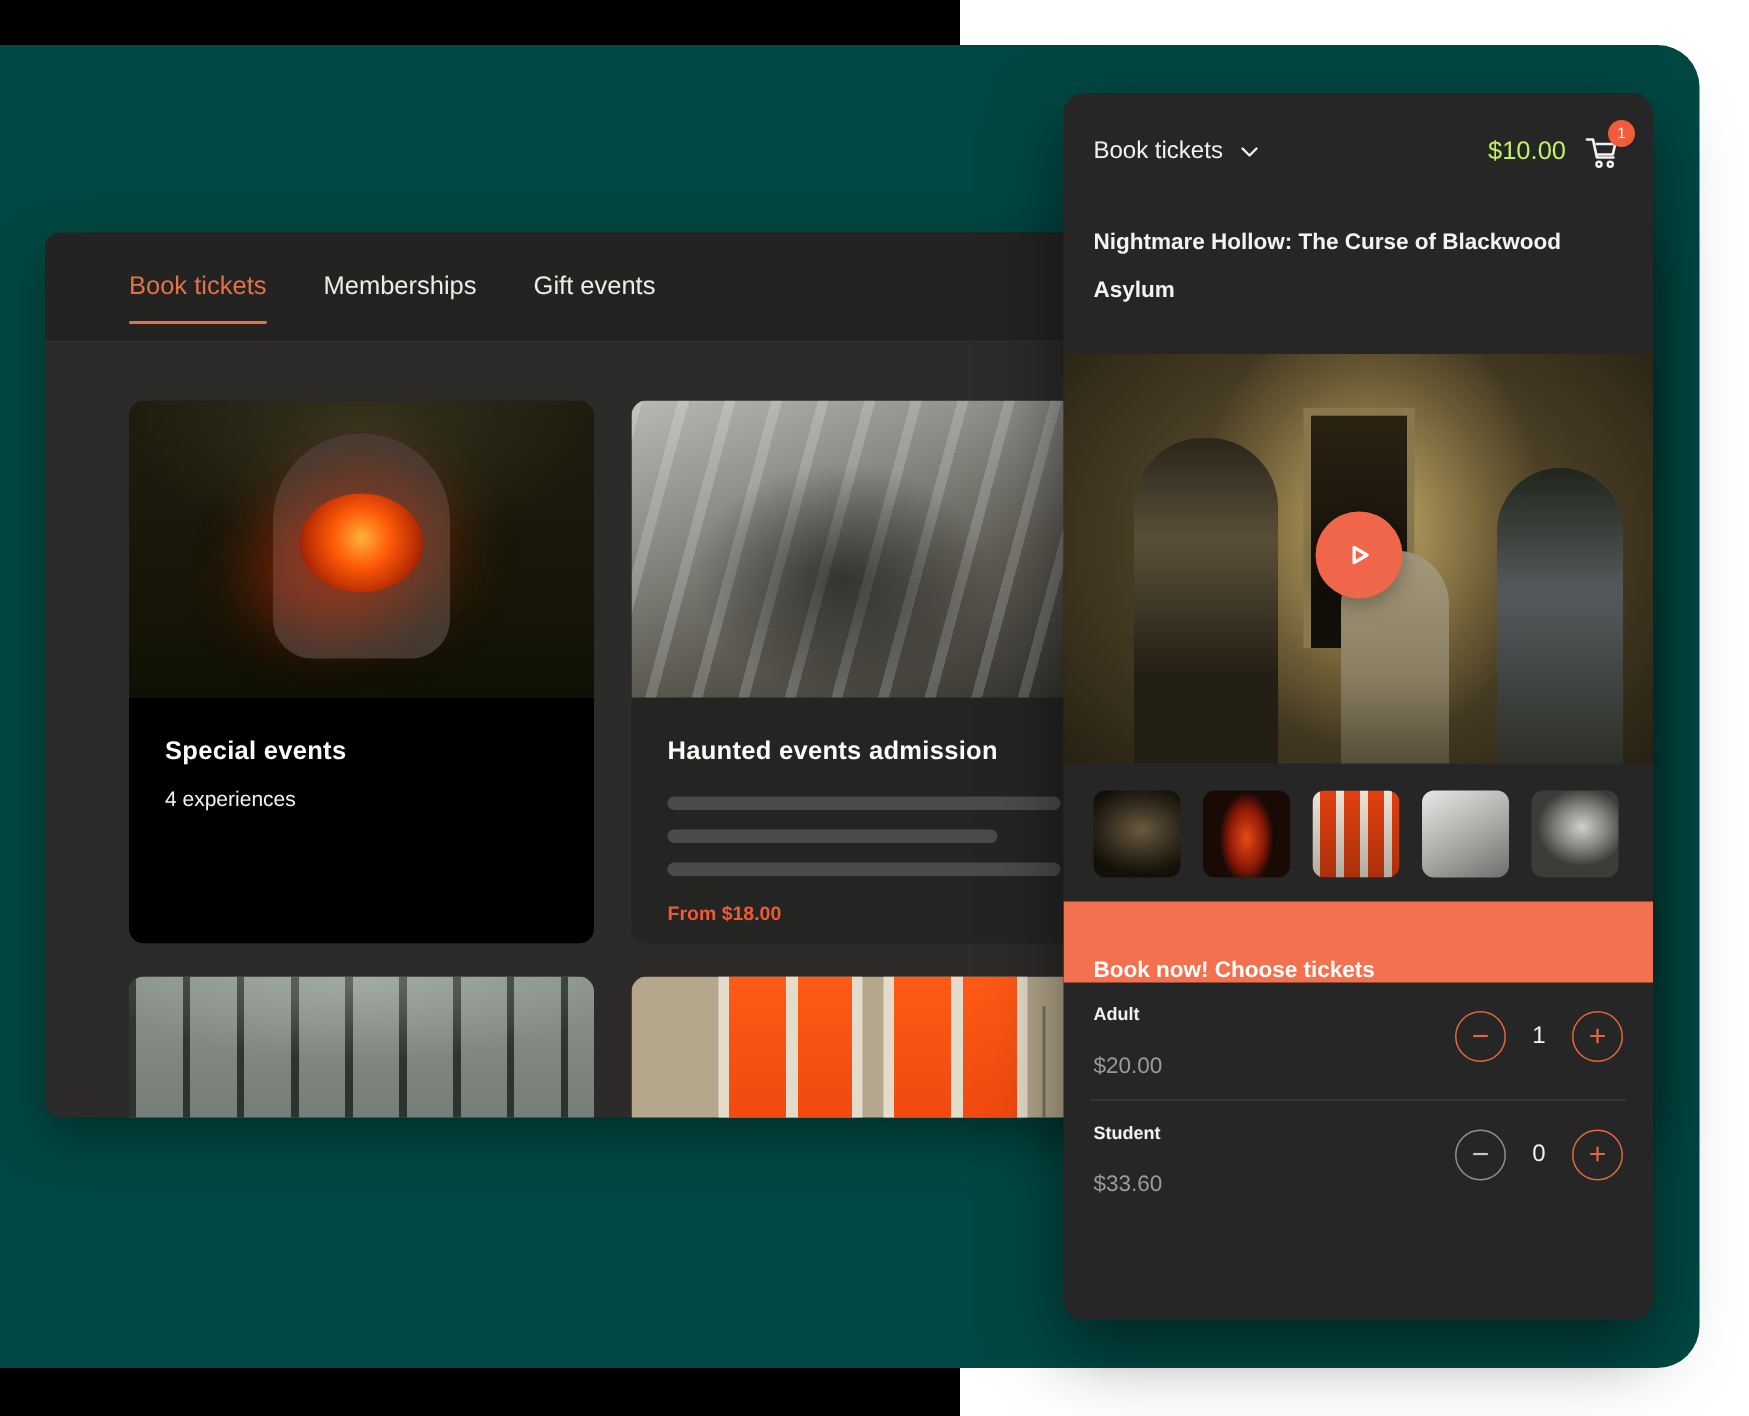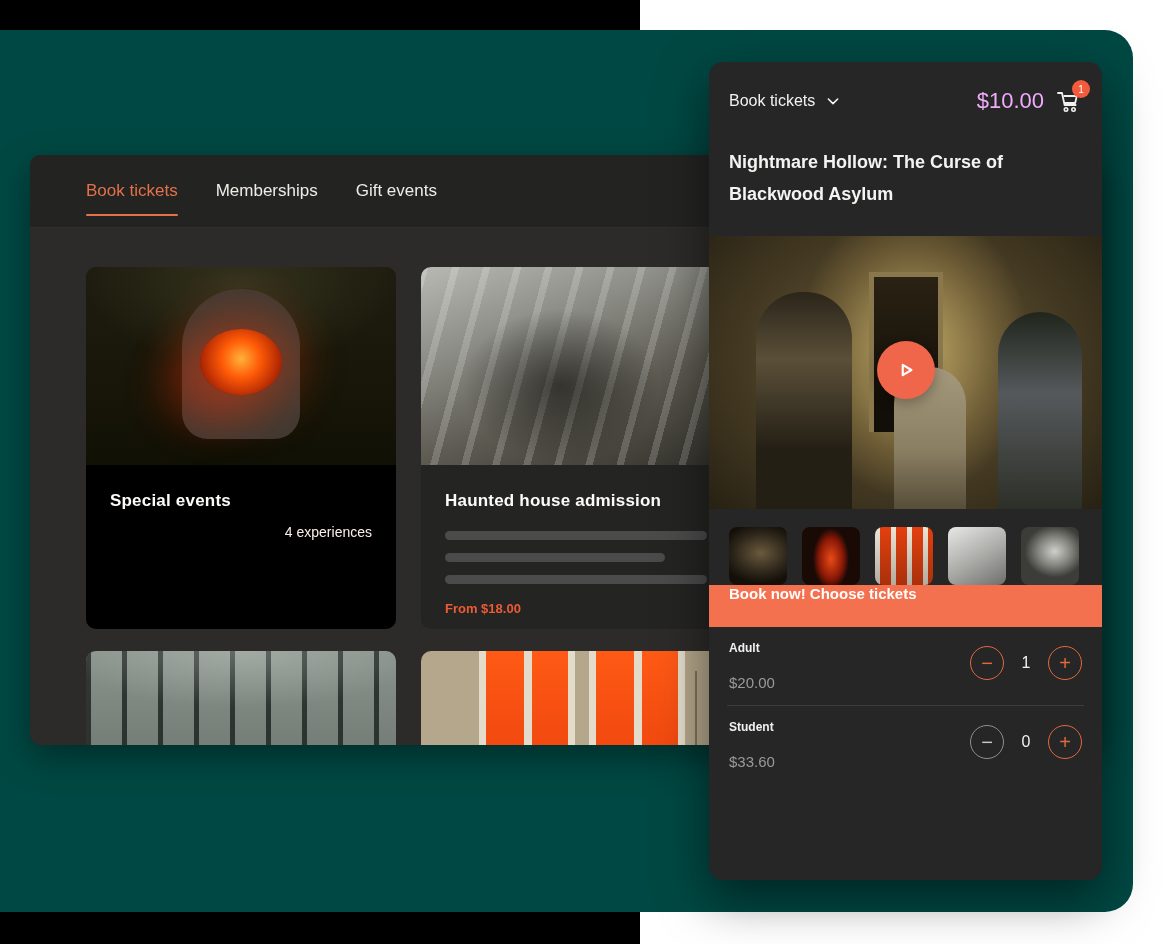--- a/index.html
+++ b/index.html
@@ -31,21 +31,21 @@
   .img-pumpkin { background: radial-gradient(220px 120px at 50% 8%, #34331e 0%, rgba(52,51,30,0) 70%),
                  linear-gradient(180deg,#1e1d0f 0%, #161507 70%, #101005 100%); overflow:hidden; }
   .hood { position:absolute; left:50%; top:22px; transform:translateX(-50%); width:118px; height:150px;
           background:#3f3a33; border-radius:58px 58px 26px 26px; }
   .pumpkin-face { position:absolute; left:50%; top:62px; transform:translateX(-50%); width:82px; height:66px;
           border-radius:50%;
           background: radial-gradient(circle at 50% 45%, #ffb23a 0%, #ff5a07 35%, #a92303 75%, rgba(110,16,2,.6) 100%);
           box-shadow:0 0 46px 18px rgba(255,62,6,.35), -34px 26px 40px 6px rgba(255,45,8,.22); }
   .card-body-orange { height:164px; background:#000000; padding:26px 24px; }
   .card-title { font-size:17px; font-weight:700; color:#FDFBF8; letter-spacing:.2px; }
-  .card-sub { margin-top:13px; font-size:14px; color:#FCEFE9;text-align:right; }
+  .card-sub { margin-top:13px; font-size:14px; color:#FCEFE9; }
 
   
   .img-stairs { background:
       radial-gradient(140px 110px at 45% 60%, rgba(10,10,8,.55) 0%, rgba(10,10,8,0) 70%),
       repeating-linear-gradient(105deg, rgba(255,255,255,.18) 0 7px, rgba(255,255,255,0) 7px 30px),
       linear-gradient(160deg,#b9b9b4 0%, #8b8b85 32%, #5d5b52 62%, #31302a 100%); }
   .card-body-dark { padding:26px 24px 0 24px; background:#242423; }
   .skeleton { height:9px; border-radius:5px; background:#4B4B4B; margin-top:13px; }
   .skeleton.first { margin-top:20px; }
   .skeleton.short { width:84%; }
@@ -70,25 +70,25 @@
 
   
   .widget { position:absolute; left:709px; top:62px; width:393px; height:818px;
             background:#262626; border-radius:14px; overflow:hidden;
             box-shadow:0 18px 50px rgba(0,0,0,.5); }
   .w-header { margin:22px 20px 0 20px; height:34px; display:flex; align-items:center; justify-content:space-between; }
   .w-nav { display:flex; align-items:center; gap:10px; cursor:pointer; }
   .w-nav-label { font-size:16px; color:#F2F1EF; }
   .chev { width:16px; height:16px; }
   .w-cart { display:flex; align-items:center; gap:10px; cursor:pointer; }
-  .w-total { font-size:22px; color:#f0abfc; }
+  .w-total { font-size:17px; color:#bef264; }
   .cart-wrap { position:relative; width:28px; height:28px; }
   .badge { position:absolute; top:-7px; right:-8px; width:18px; height:18px; border-radius:50%;
            background:#F25B3C; color:#fff; font-size:10px; display:flex; align-items:center; justify-content:center; }
-  .w-title { margin:28px 20px 0 20px; font-size:18px; line-height:32px; color:#F4F3F1; font-weight:600; max-width:330px; }
+  .w-title { margin:28px 20px 0 20px; font-size:15px; line-height:32px; color:#F4F3F1; font-weight:600; max-width:330px; }
 
   .video { position:relative; margin-top:26px; width:100%; height:273px; overflow:hidden; cursor:pointer;
       background:
       radial-gradient(150px 190px at 52% 42%, rgba(208,183,112,.85) 0%, rgba(150,125,70,.40) 55%, rgba(150,125,70,0) 78%),
       radial-gradient(420px 330px at 50% 45%, #6b5c38 0%, #3a311d 48%, #16130b 80%, #0b0906 100%); }
   .doorway { position:absolute; left:50%; top:36px; transform:translateX(-50%); width:74px; height:160px;
              background:linear-gradient(180deg,#2a2213 0%, #120e08 80%); border:5px solid #8a774c; border-bottom:none; }
   .fig { position:absolute; bottom:-8px; border-radius:46px 46px 0 0; }
   .fig-left { left:12%; width:96px; height:225px;
               background:linear-gradient(180deg,#2b251a 0%, #5a4f38 30%, #241f15 70%); }
@@ -103,21 +103,21 @@
 
   .thumbs { margin:18px 20px 0 20px; display:flex; gap:15px; }
   .thumb { width:58px; height:58px; border-radius:8px; cursor:pointer; }
   .t1 { background: radial-gradient(40px 30px at 55% 45%, #6a5a3e 0%, #2a2318 70%, #141009 100%); }
   .t2 { background: radial-gradient(20px 34px at 50% 55%, #e84b16 0%, #8a1806 60%, #1a0a06 90%), #0d0705; }
   .t3 { background: linear-gradient(180deg, rgba(0,0,0,0) 0%, rgba(0,0,0,.25) 100%),
         repeating-linear-gradient(90deg,#ece5d6 0 5px,#e2400f 5px 16px); }
   .t4 { background: linear-gradient(150deg,#e8e8e6 0%, #a8a8a5 55%, #6e6e6c 100%); }
   .t5 { background: radial-gradient(30px 26px at 58% 42%, #cfcfcb 0%, #84847f 55%, #3c3c38 100%); }
 
-  .banner { height:42px; background:#F3714F; display:flex; align-items:flex-start; padding:0 20px; }
+  .banner { margin-top:16px; height:54px; background:#F3714F; display:flex; align-items:flex-end; padding:0 20px; }
   .banner-text { font-size:15px; font-weight:700; color:#FFFDFB; }
 
   .ticket-row { margin:0 18px; padding:14px 2px 0 2px; height:78px;
                 display:flex; align-items:flex-start; justify-content:space-between; }
   .ticket-row.bordered { border-top:1px solid #3C3C3C; }
   .t-label { font-size:12px; font-weight:600; color:#F2F1EF; }
   .t-price { margin-top:19px; font-size:15px; color:#9A9A9A; }
   .stepper { display:flex; align-items:center; gap:15px; margin-top:5px; }
   .step-btn { width:34px; height:34px; border-radius:50%; border:1.6px solid #E4673E; color:#E4673E;
               font-size:20px; line-height:30px; text-align:center; cursor:pointer; background:transparent;
@@ -148,21 +148,21 @@
         </div>
         <div class="card-body-orange">
           <div class="card-title">Special events</div>
           <div class="card-sub">4 experiences</div>
         </div>
       </div>
 
       <div class="card">
         <div class="card-img img-stairs"></div>
         <div class="card-body-dark">
-          <div class="card-title">Haunted house admission</div>
+          <div class="card-title">Haunted events admission</div>
           <div class="skeleton first"></div>
           <div class="skeleton short"></div>
           <div class="skeleton"></div>
           <div class="card-price">From $18.00</div>
         </div>
       </div>
 
       <div class="card">
         <div class="img-forest"></div>
       </div>

